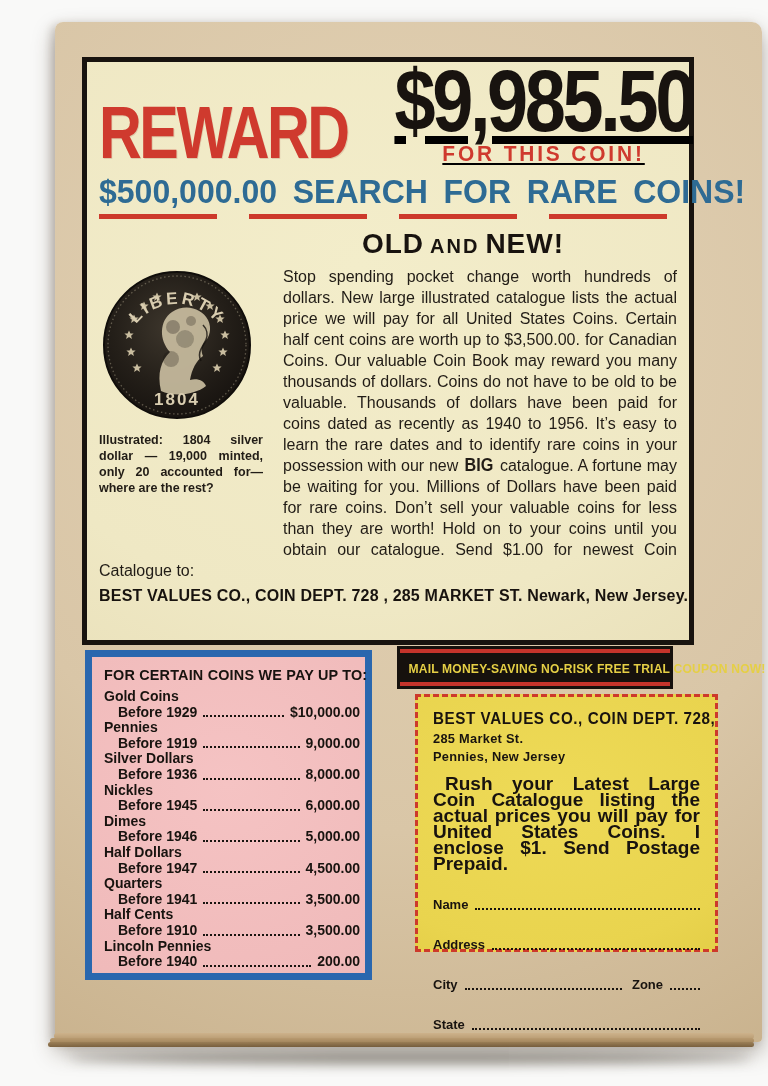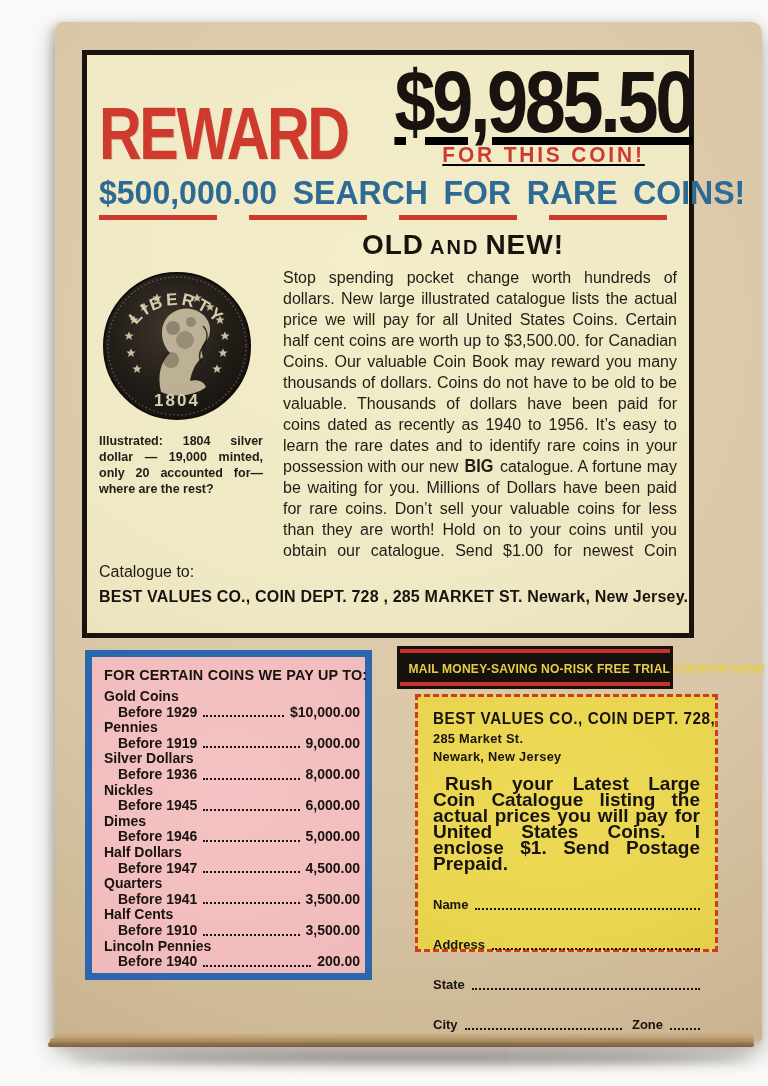--- a/index.html
+++ b/index.html
@@ -19,24 +19,24 @@
   }
   .page-stack{position:absolute;left:48px;top:1033px;width:706px;}
   .page-stack .strip{border-radius:3px;}
   .strip.s1{height:6px;width:700px;margin-left:6px;background:linear-gradient(#cdb28b,#b99c73);}
   .strip.s2{height:5px;width:704px;margin-left:2px;background:linear-gradient(#b89a70,#a3865c);margin-top:-1px;}
   .strip.s3{height:5px;width:706px;background:linear-gradient(#9c7f57,#7c6340);margin-top:-1px;}
   .floor-shadow{position:absolute;left:70px;top:1052px;width:680px;height:12px;
     background:rgba(40,30,15,.45);filter:blur(6px);border-radius:50%;}
   
   .adbox{
-    position:absolute;left:27px;top:28px;width:612px;height:588px;box-sizing:border-box;
+    position:absolute;left:27px;top:35px;width:612px;height:588px;box-sizing:border-box;
     border:5px solid #18130f;
     background:radial-gradient(110% 100% at 45% 35%, #f3edca 0%, #efe8c4 60%, #e6dcb4 100%);
-    padding:8px 12px 0 12px;
+    padding:0 12px 0 12px;
   }
   .head-row{display:flex;align-items:flex-end;justify-content:flex-start;}
   .reward{
     font-size:74px;font-weight:800;color:#cf3a2e;letter-spacing:-3px;line-height:.92;
     transform:scaleX(.80);transform-origin:left bottom;white-space:nowrap;
     text-shadow:1px 1px 0 rgba(120,20,10,.15);
   }
   .amount-col{display:flex;flex-direction:column;align-items:center;margin-left:-44px;text-decoration:underline;}
   .amount{
     font-size:88px;font-weight:800;color:#18130f;letter-spacing:-4px;line-height:.88;
@@ -258,40 +258,40 @@
 
   <div class="banner">
     <div class="banner-inner">
       <span class="banner-text">MAIL MONEY-SAVING NO-RISK FREE TRIAL COUPON NOW!</span>
     </div>
   </div>
 
   <div class="coupon">
     <div class="cp-company">BEST VALUES CO., COIN DEPT. 728,</div>
     <div class="cp-addr">285 Market St.</div>
-    <div class="cp-addr">Newark, New Jersey</div>
+    <div class="cp-addr">Pennies, New Jersey</div>
     <div class="cp-body">Rush your Latest Large Coin Catalogue listing the actual prices you will pay for United States Coins.  I enclose $1.  Send Postage Prepaid.</div>
 
     <div class="form-row">
       <span class="f-label">Name</span>
       <span class="dotlead"></span>
     </div>
     <div class="form-row">
       <span class="f-label">Address</span>
-      <span class="dotlead"></span>
-    </div>
-    <div class="form-row">
-      <span class="f-label">State</span>
       <span class="dotlead"></span>
     </div>
     <div class="form-row">
       <span class="f-label">City</span>
       <span class="dotlead"></span>
       <span class="zone-label">Zone</span>
       <span class="dotlead short"></span>
+    </div>
+    <div class="form-row">
+      <span class="f-label">State</span>
+      <span class="dotlead"></span>
     </div>
   </div>
 
 </div>
 
 <div class="page-stack">
   <div class="strip s1"></div>
   <div class="strip s2"></div>
   <div class="strip s3"></div>
 </div>

